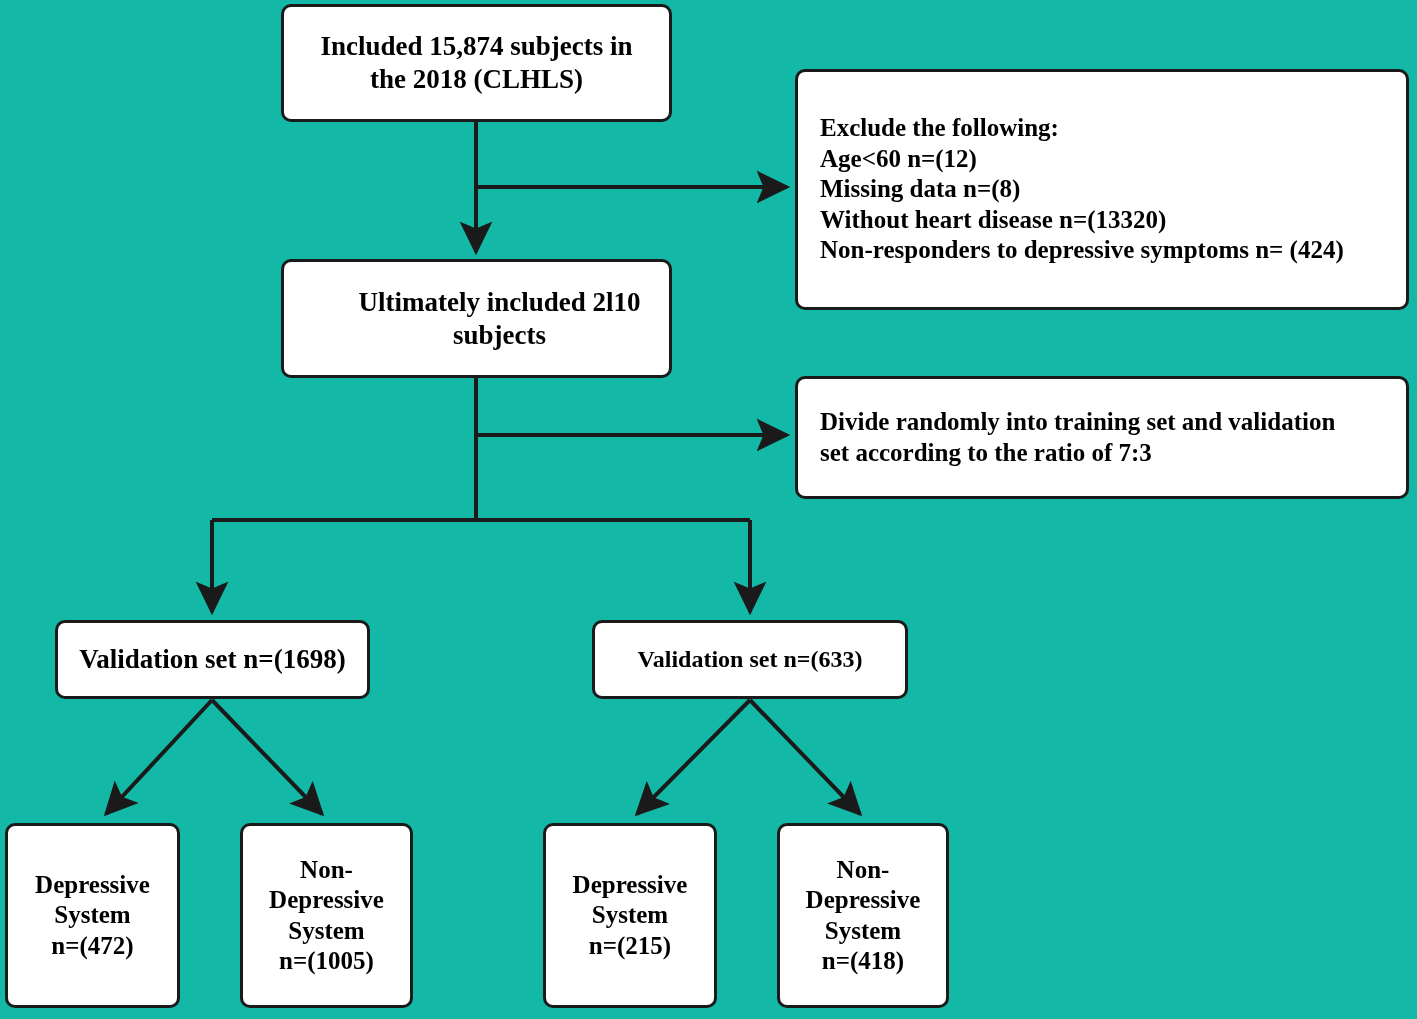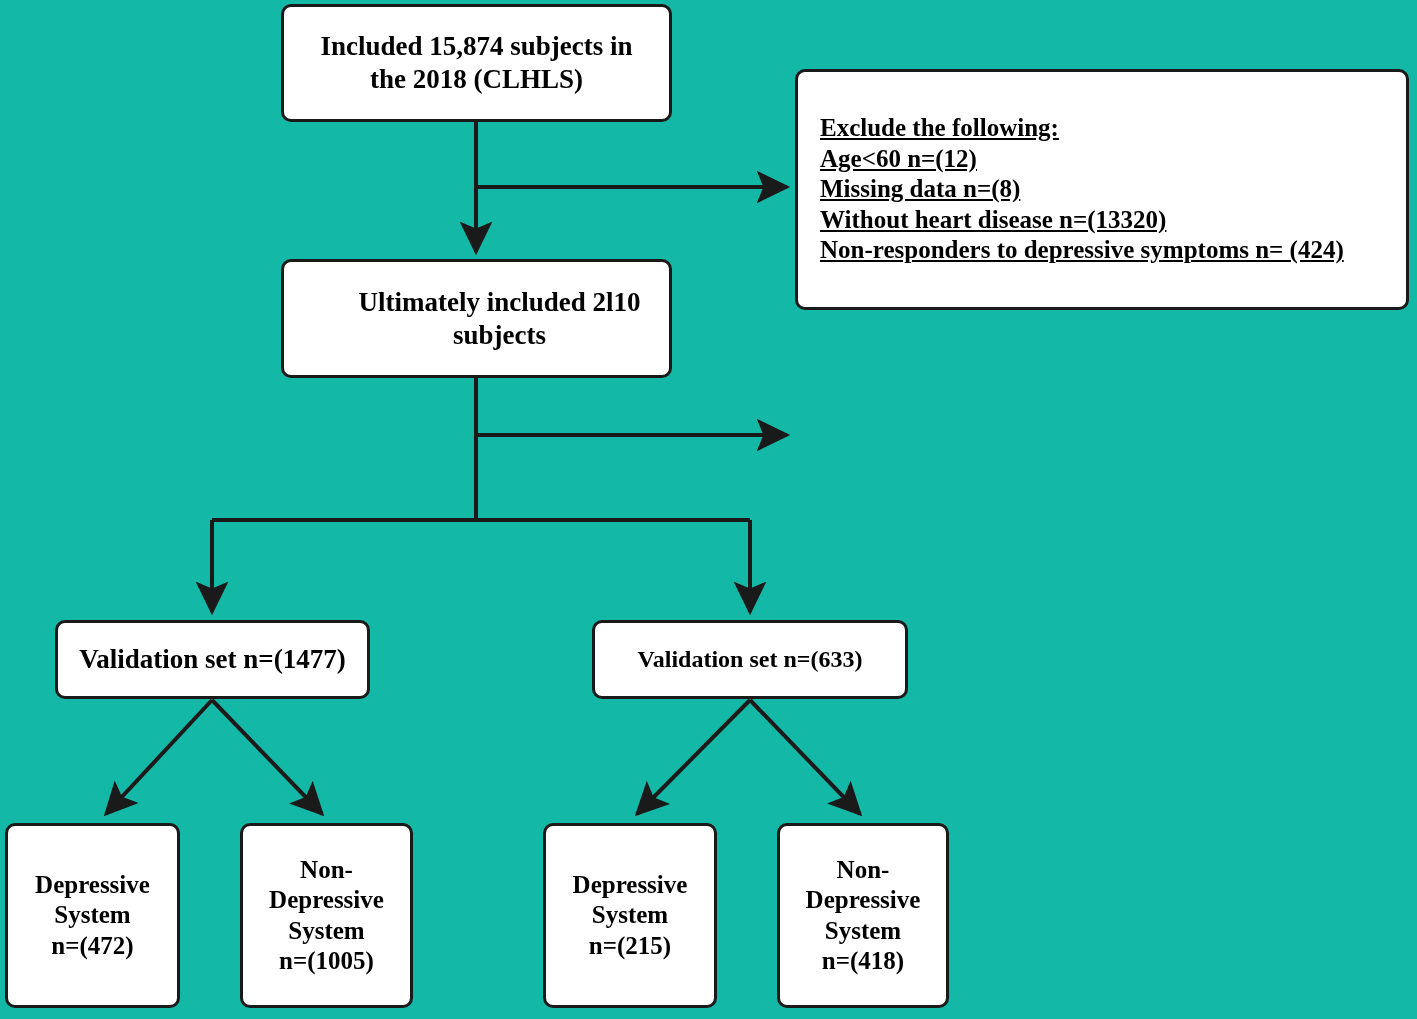--- a/index.html
+++ b/index.html
@@ -55,21 +55,20 @@
 
   
   #node-included {
     left: 281px;  top: 4px;    width: 391px;  height: 118px;
     font-size: 27px;
   }
   #node-exclude {
     left: 795px;  top: 69px;   width: 614px;  height: 241px;
     font-size: 25px;
     padding: 0 0 0 22px;
-    text-decoration: underline;
   }
   #node-ultimately {
     left: 281px;  top: 259px;  width: 391px;  height: 119px;
     font-size: 27px;
     padding-left: 46px;
   }
   #node-divide {
     left: 795px;  top: 376px;  width: 614px;  height: 123px;
     font-size: 25px;
     padding: 0 16px 0 22px;
@@ -155,23 +154,27 @@
 Missing data n=(8)
 Without heart disease n=(13320)
 Non-responders to depressive symptoms n= (424)</span>
   </div>
 
   <div class="node center" id="node-ultimately">
     <span class="node-text">Ultimately included 2l10
 subjects</span>
   </div>
 
+  <div class="node leftalign" id="node-divide">
+    <span class="node-text">Divide randomly into training set and validation
+set according to the ratio of 7:3</span>
+  </div>
 
   <div class="node center" id="node-trainingset">
-    <span class="node-text">Validation set n=(1477)</span>
+    <span class="node-text">Validation set n=(1698)</span>
   </div>
 
   <div class="node center" id="node-validationset">
     <span class="node-text">Validation set n=(633)</span>
   </div>
 
   <div class="node center" id="node-train-dep">
     <span class="node-text">Depressive
 System
 n=(472)</span>

